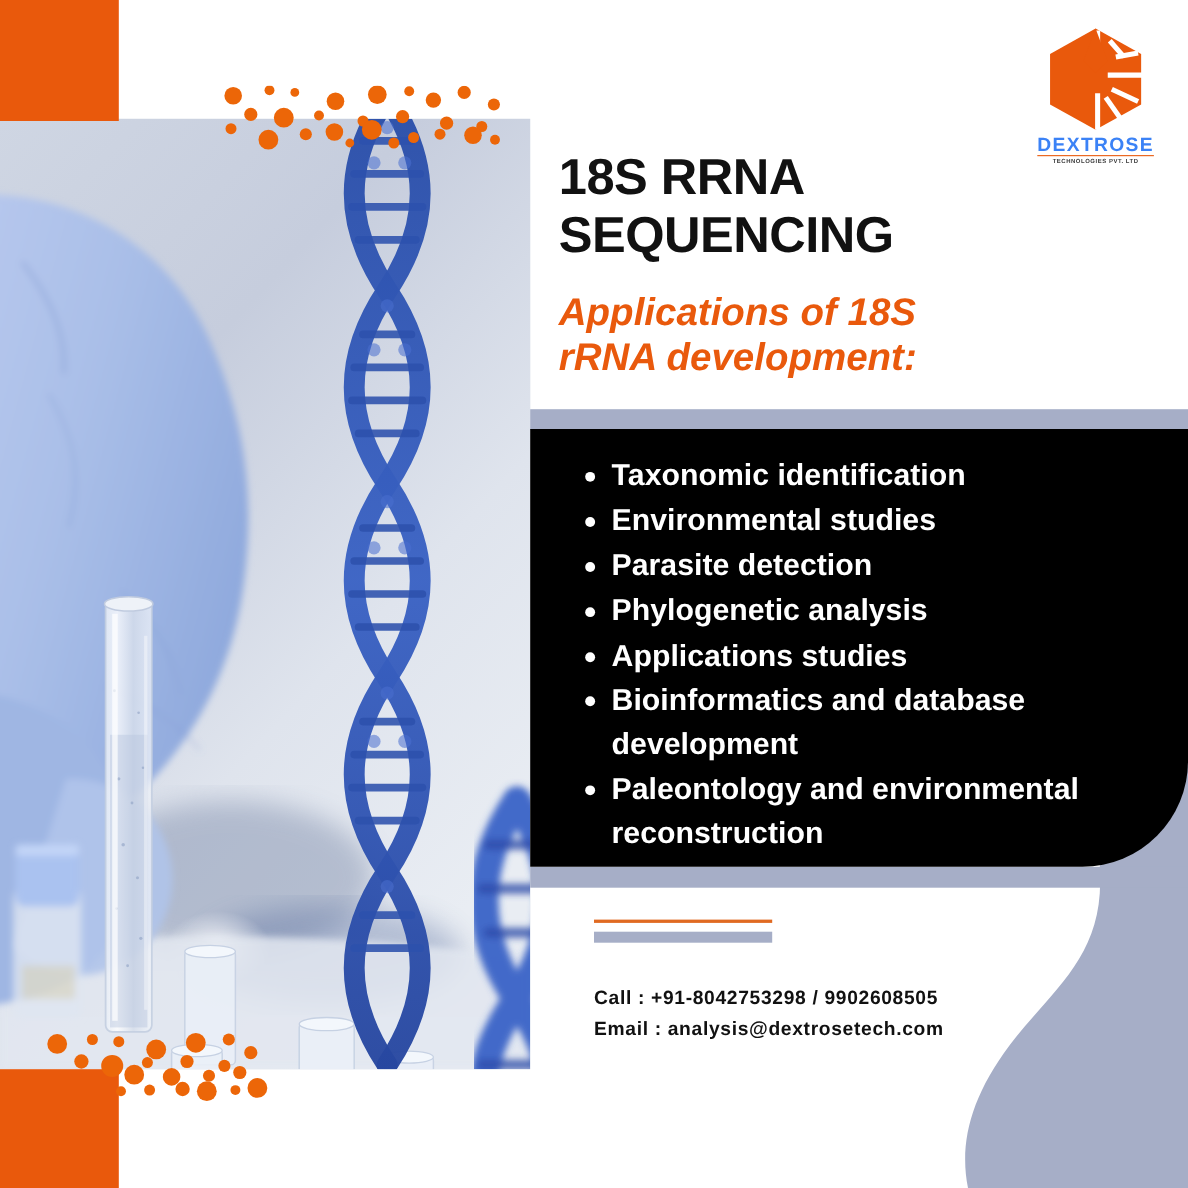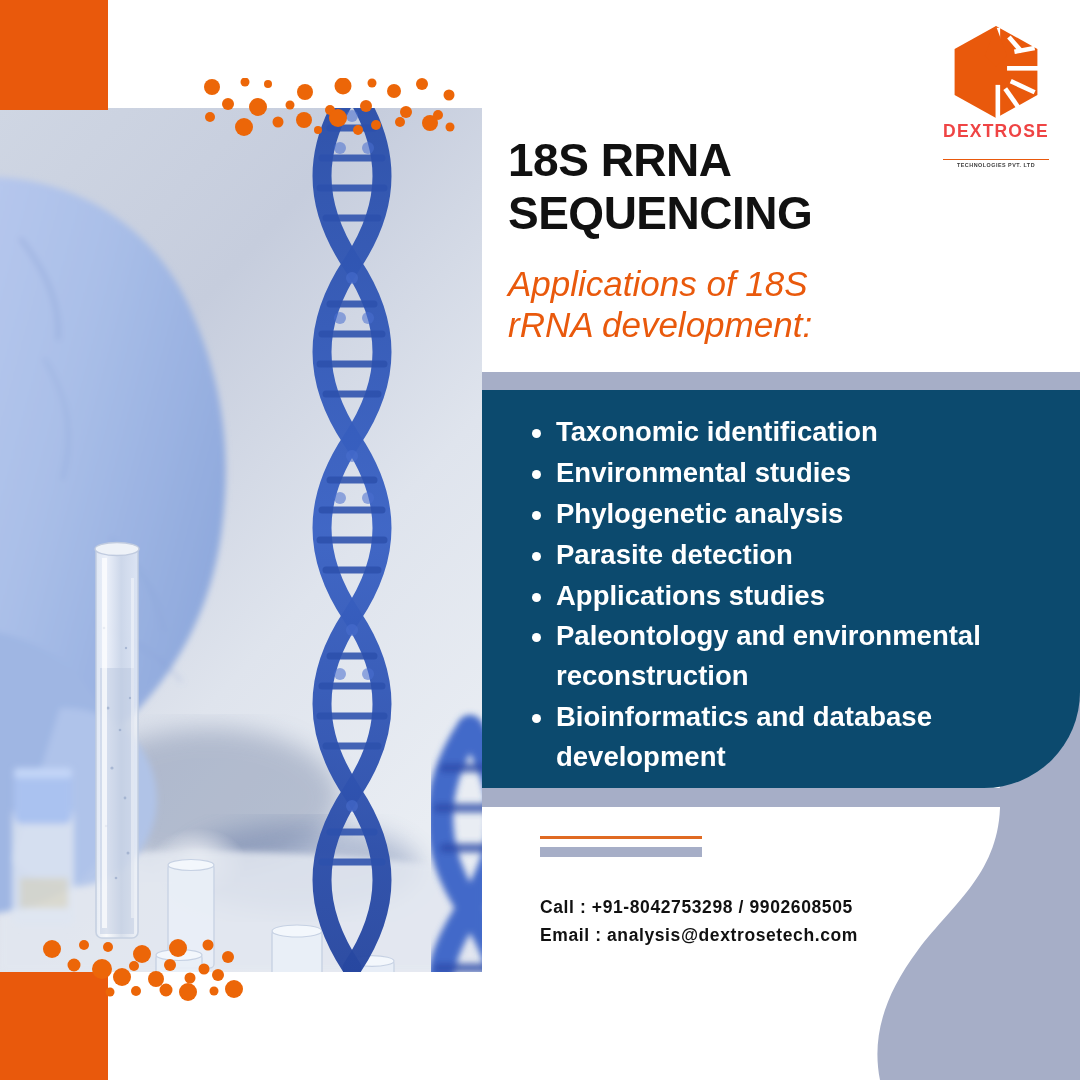--- a/index.html
+++ b/index.html
@@ -38,32 +38,32 @@
   
   .right-col { position:absolute; left:482px; top:0; width:598px; height:808px; z-index:4; }
 
   .title-block { position:absolute; left:26px; top:134px; width:430px; }
   .title-main {
     font-size:46px; font-weight:700; letter-spacing:-0.5px;
     line-height:1.16; color:#111111; text-transform:uppercase;
   }
   .title-sub {
     margin-top:22px;
-    font-size:35px; font-weight:400; font-style:italic;
+    font-size:35px; font-weight:700; font-style:italic;
     line-height:1.18; color:#e9590c;
   }
 
   
   .strip-grey { position:absolute; left:0; background:#a6aec7; width:598px; height:19px; }
   .strip-top { top:372px; }
   .strip-bottom { top:788px; }
 
   .orange-panel {
     position:absolute; left:0; top:390px; width:598px; height:398px;
-    background:#0c4a6e; border-bottom-right-radius:96px;
+    background:#000000; border-bottom-right-radius:96px;
     z-index:5;
   }
   .bullets { position:absolute; left:44px; top:22px; right:20px; list-style:none; }
   .bullets li {
     position:relative;
     color:#ffffff;
     font-size:27.5px;
     font-weight:700;
     line-height:1.45;
     padding-left:30px;
@@ -85,22 +85,22 @@
     letter-spacing:0.6px; line-height:1.58;
     font-family:"Liberation Sans", sans-serif;
   }
 
   
   .logo { position:absolute; right:25px; top:24px; width:118px; z-index:8; text-align:center; }
   .logo-mark { width:92px; height:96px; margin:0 auto; }
   .logo-mark svg { display:block; width:100%; height:100%; }
   .logo-name {
     margin-top:2px; font-size:17.5px; font-weight:700; letter-spacing:1.2px;
-    color:#ef4444; border-bottom:1.5px solid #e9590c; display:inline-block;
-    padding-bottom:18px; line-height:1.1;
+    color:#3b82f6; border-bottom:1.5px solid #e9590c; display:inline-block;
+    padding-bottom:0; line-height:1.1;
   }
   .logo-tag {
     margin-top:2px; font-size:5.4px; font-weight:700; letter-spacing:0.5px;
     color:#3c3c3c;
   }
 </style>
 </head>
 <body>
 
 <div class="canvas">
@@ -420,25 +420,25 @@
         <div>rRNA development:</div>
       </div>
     </div>
 
     <div class="strip-grey strip-top"></div>
 
     <div class="orange-panel">
       <ul class="bullets">
         <li>Taxonomic identification</li>
         <li>Environmental studies</li>
+        <li>Parasite detection</li>
         <li>Phylogenetic analysis</li>
-        <li>Parasite detection</li>
         <li>Applications studies</li>
+        <li>Bioinformatics and database development</li>
         <li>Paleontology and environmental reconstruction</li>
-        <li>Bioinformatics and database development</li>
       </ul>
     </div>
 
     <div class="strip-grey strip-bottom"></div>
 
     <div class="contact">
       <div class="rule-orange"></div>
       <div class="rule-grey"></div>
       <div class="contact-lines">
         <div>Call : +91-8042753298 / 9902608505</div>

